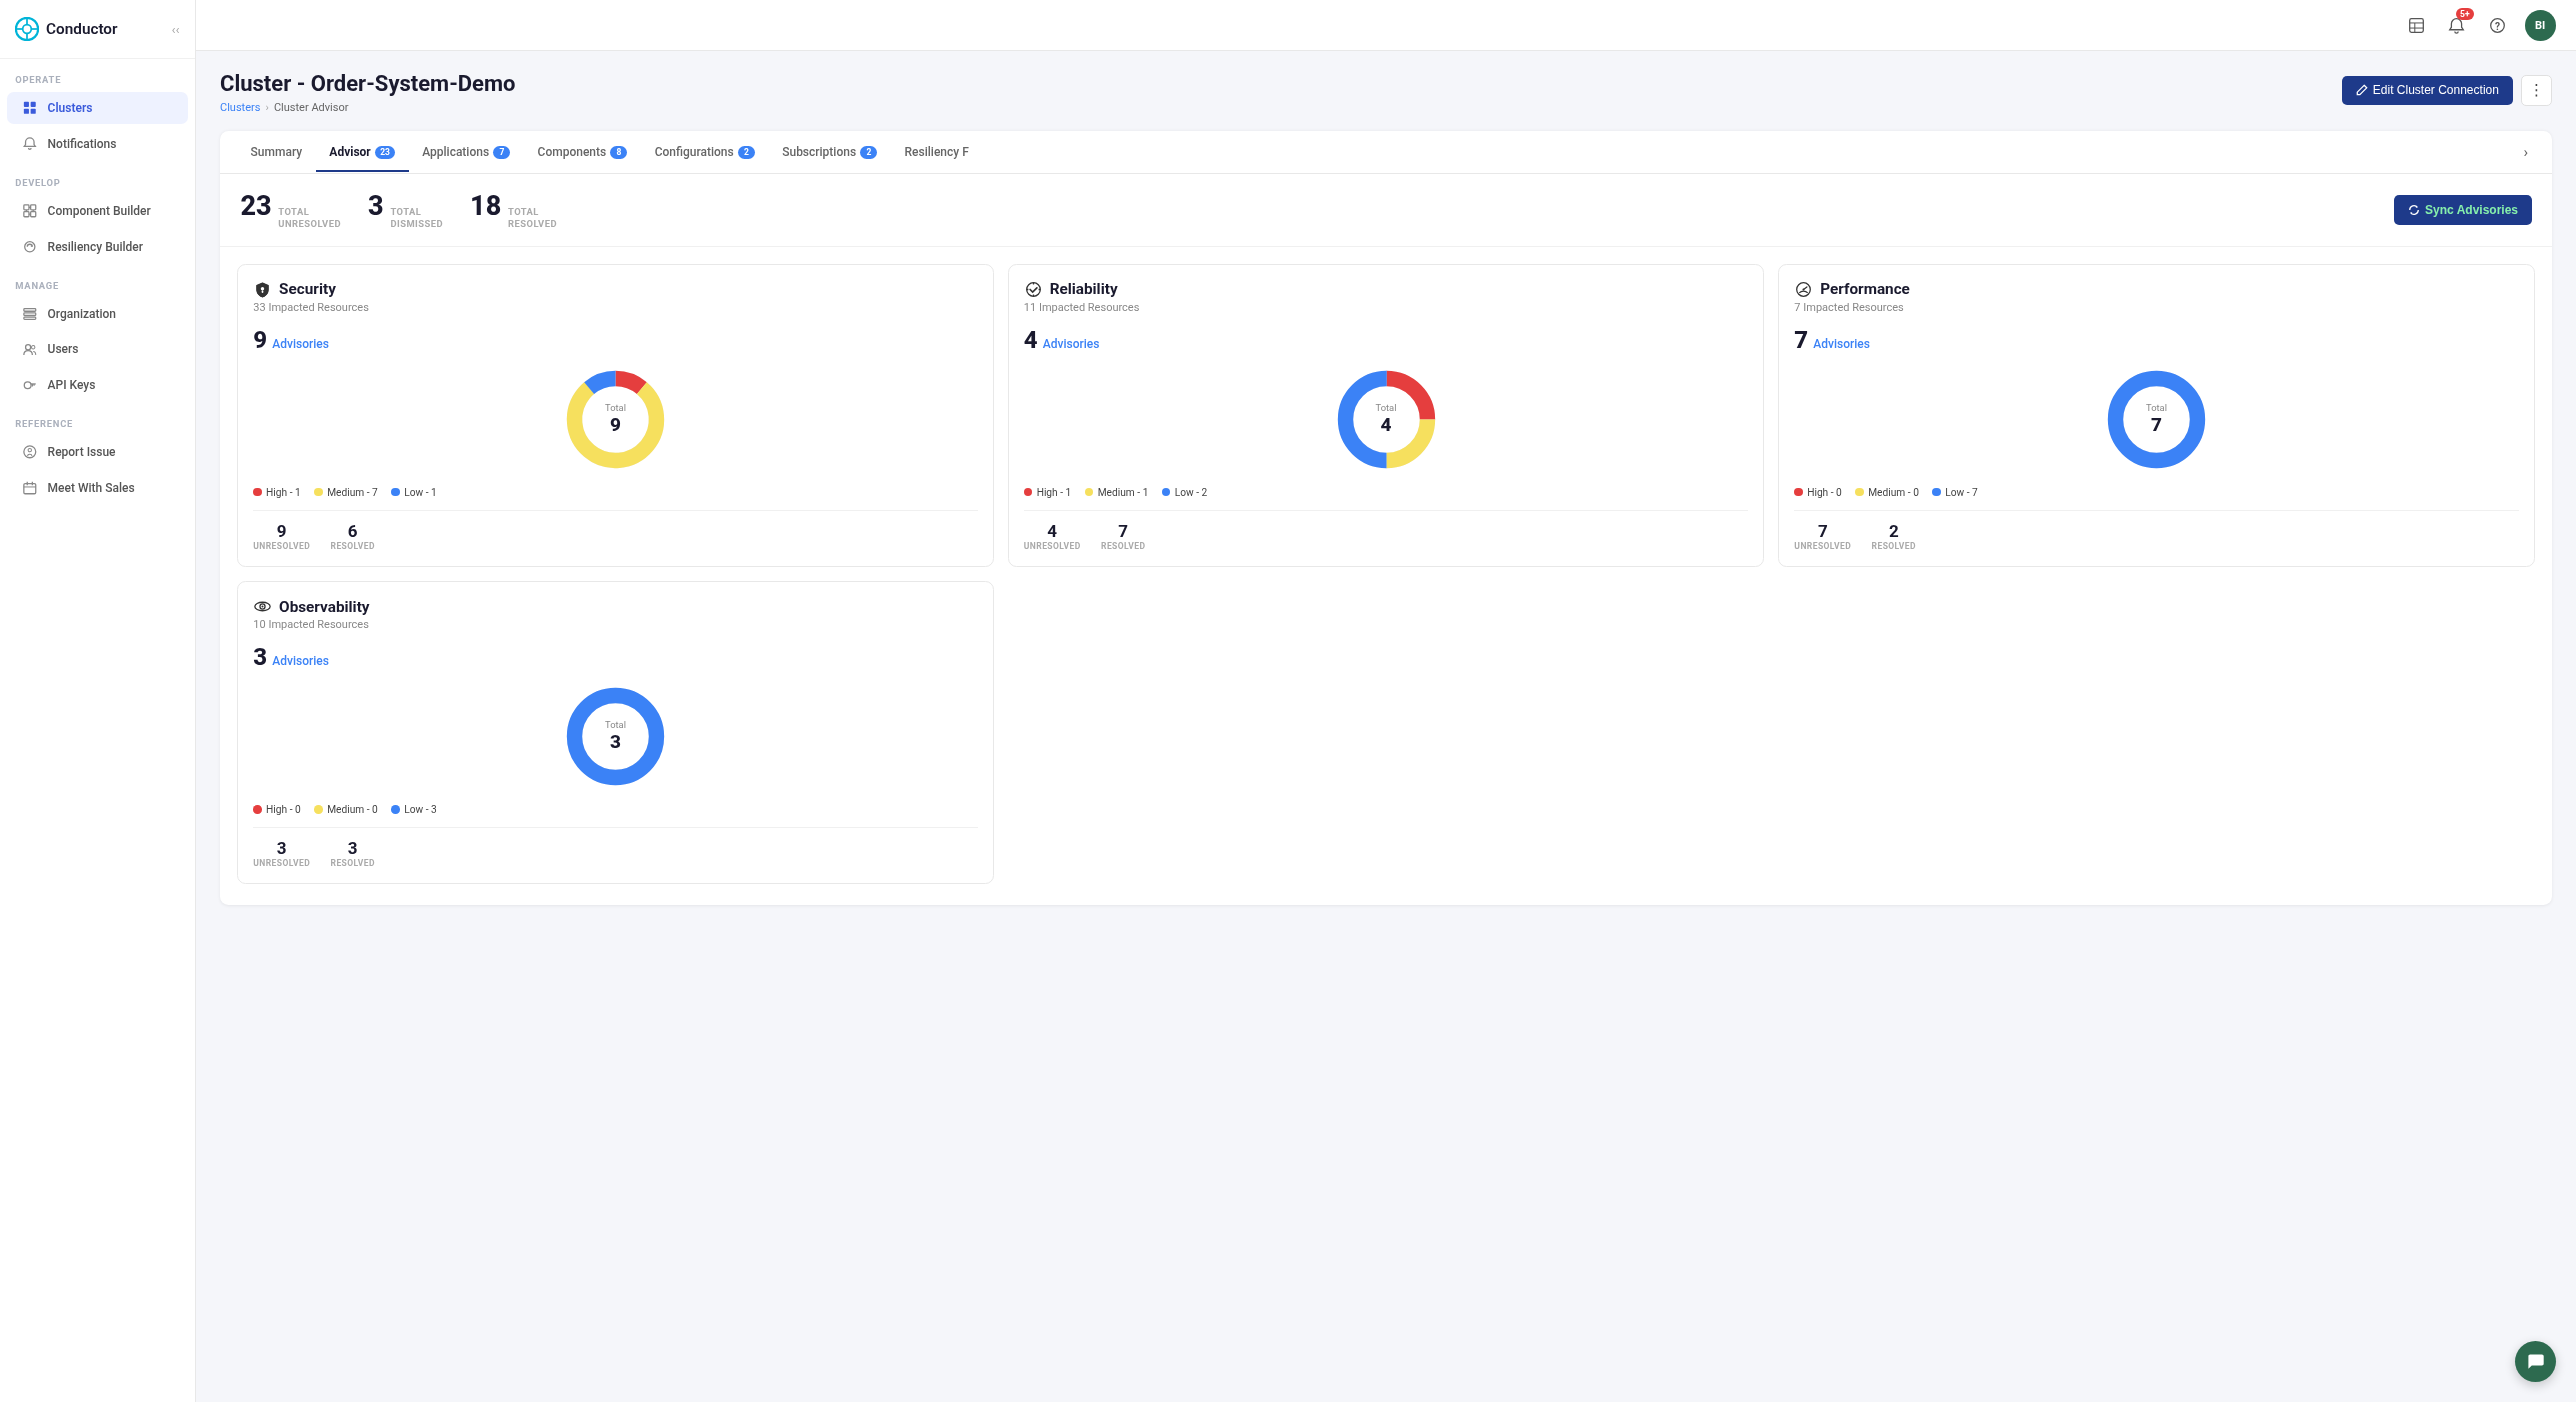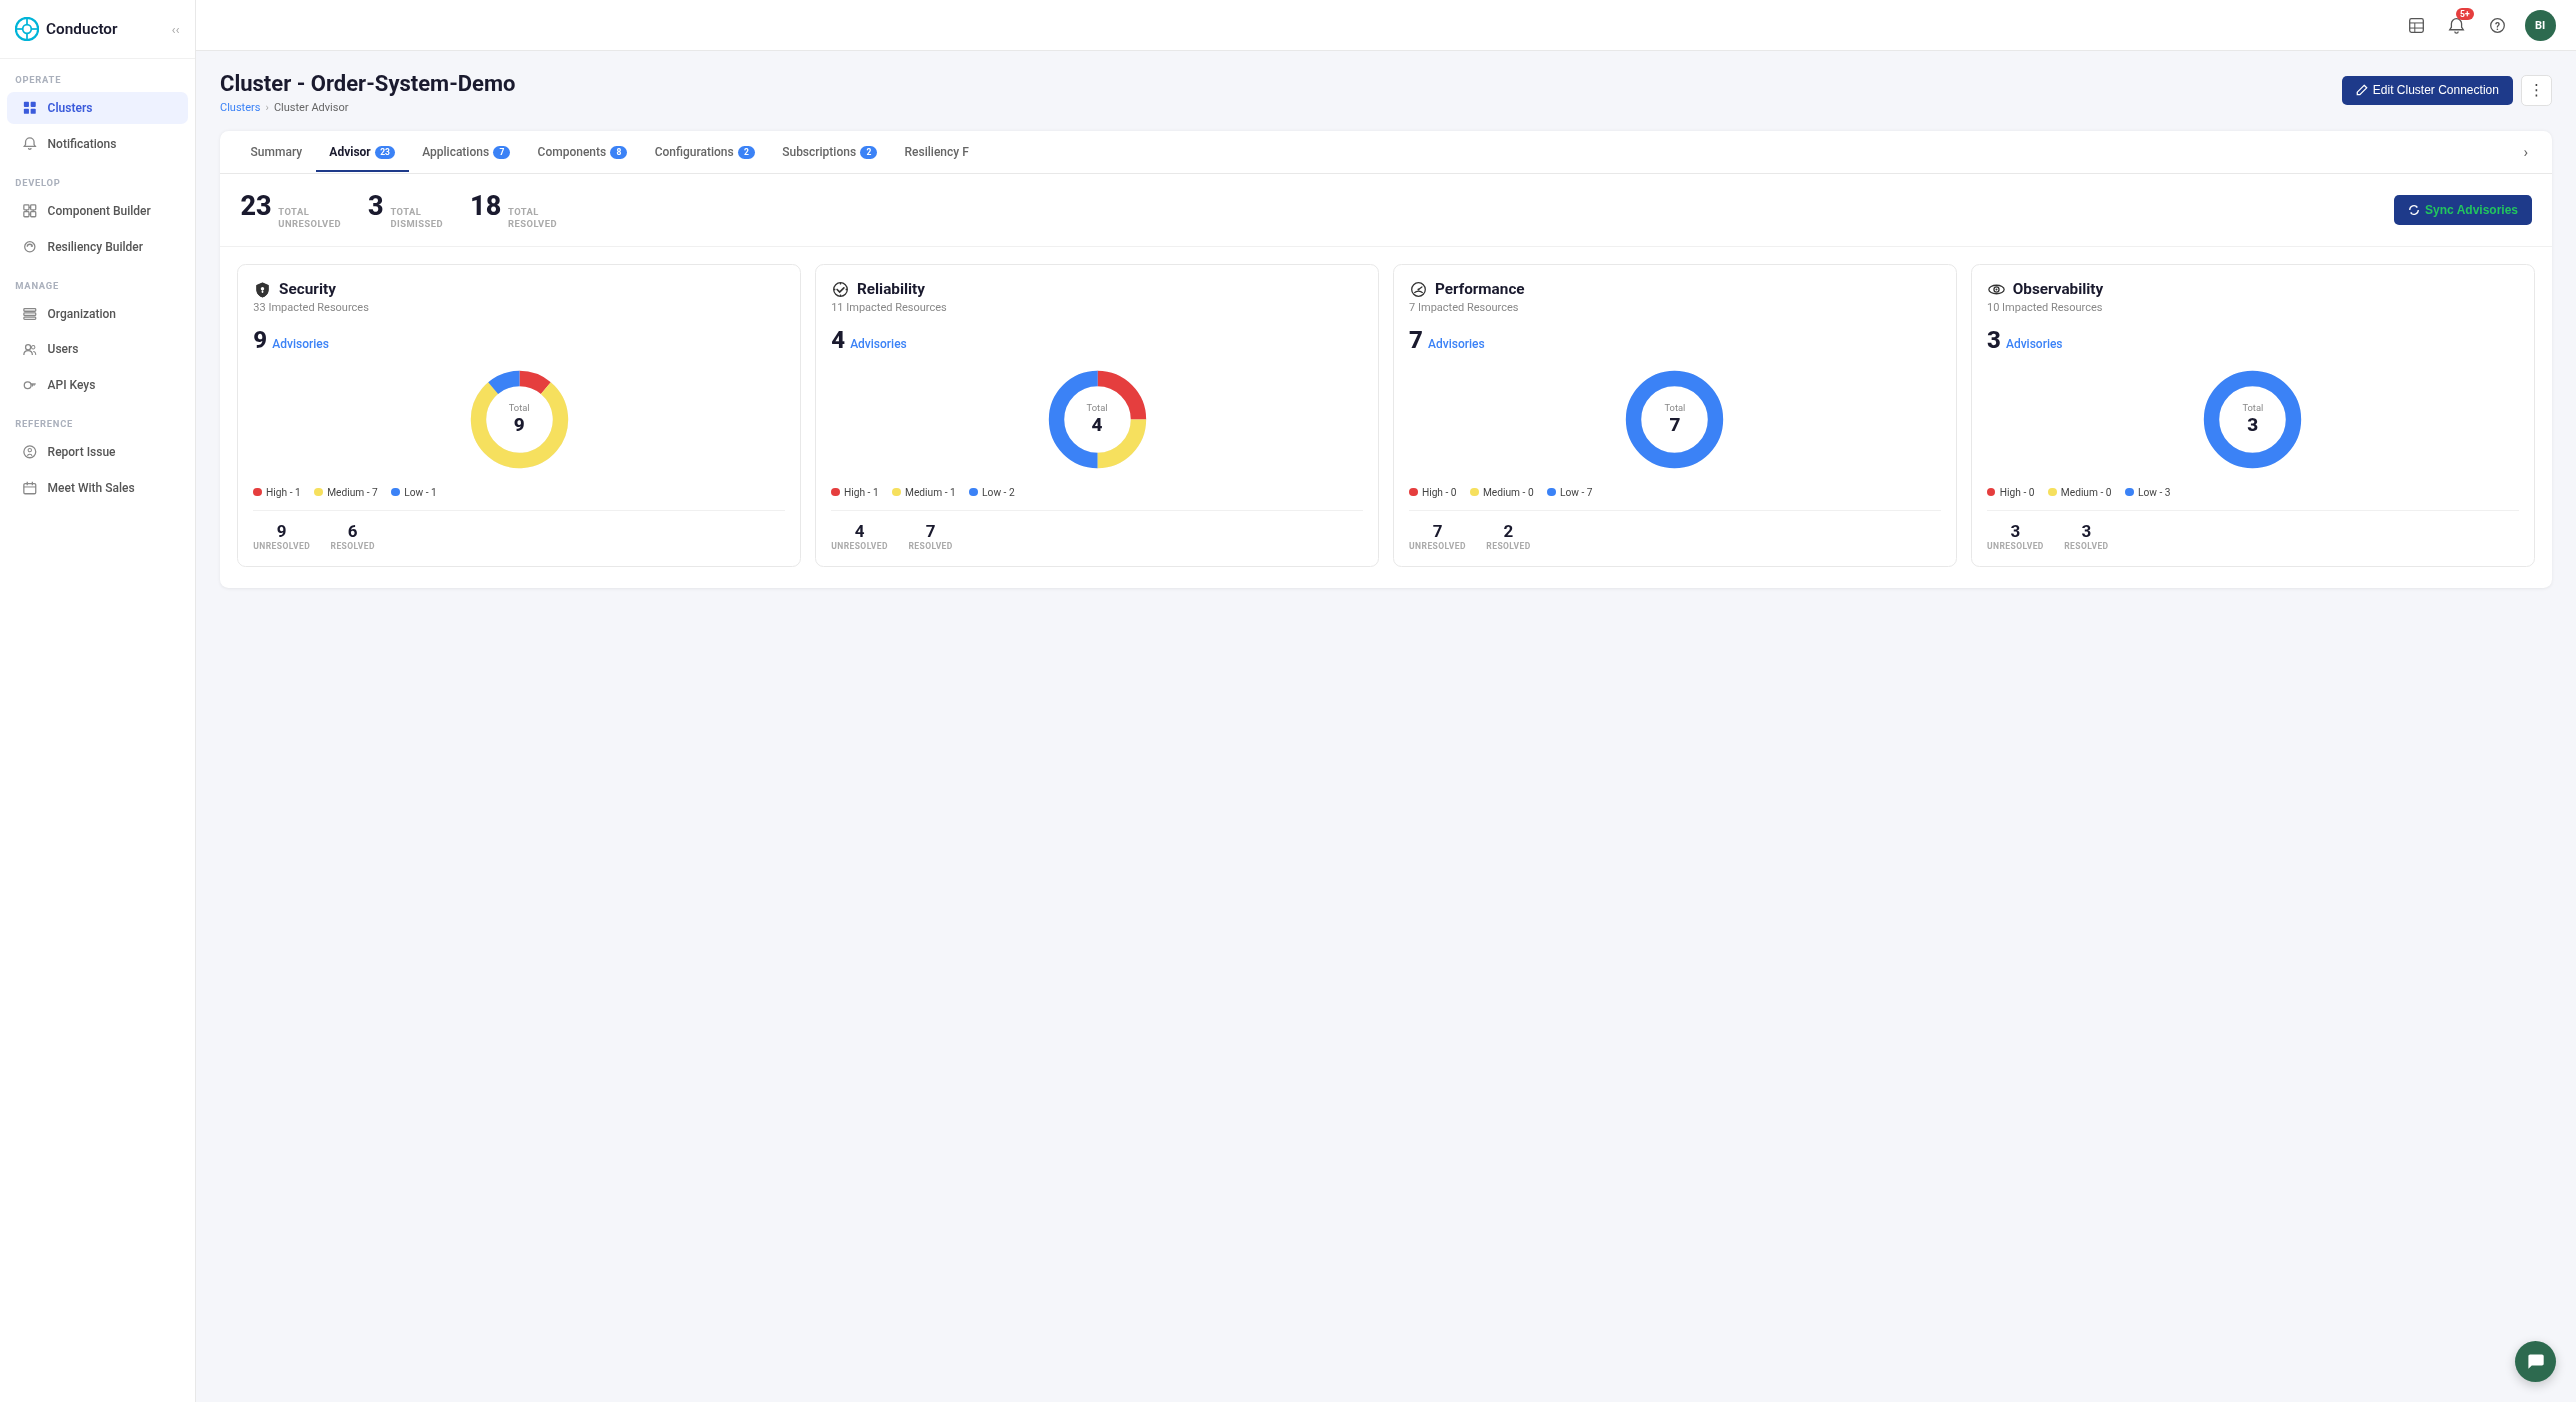--- a/index.html
+++ b/index.html
@@ -167,33 +167,33 @@
       border-bottom: 0.9px solid #f0f0f0;
     }
     .stat-item { display: flex; align-items: baseline; gap: 6.8px; }
     .stat-number { font-size: 27px; font-weight: 800; color: #1a1a2e; }
     .stat-label { font-size: 9.4px; font-weight: 700; color: #aaa; text-transform: uppercase; letter-spacing: 0.05em; line-height: 1.3; }
     .stat-label span { display: block; }
     .stats-sync { margin-left: auto; }
     .sync-btn {
       display: flex; align-items: center; gap: 5.1px;
       background: #1e3a8a;
-      color: #22c55e;
+      color: #86efac;
       border: none;
       border-radius: 5.1px;
       padding: 7.7px 13.6px;
       font-size: 12px;
       font-weight: 600;
       cursor: pointer;
     }
 
     
     .cards-grid {
       display: grid;
-      grid-template-columns: repeat(4, 1fr);
+      grid-template-columns: repeat(3, 1fr);
       gap: 13.6px;
       padding: 17px 17px 20.4px;
     }
     .advisory-card {
       border: 0.9px solid #e8e8e8;
       border-radius: 8.5px;
       padding: 15.3px;
       background: #fff;
     }
     .card-header-row { display: flex; align-items: center; gap: 6.8px; margin-bottom: 1.7px; }

